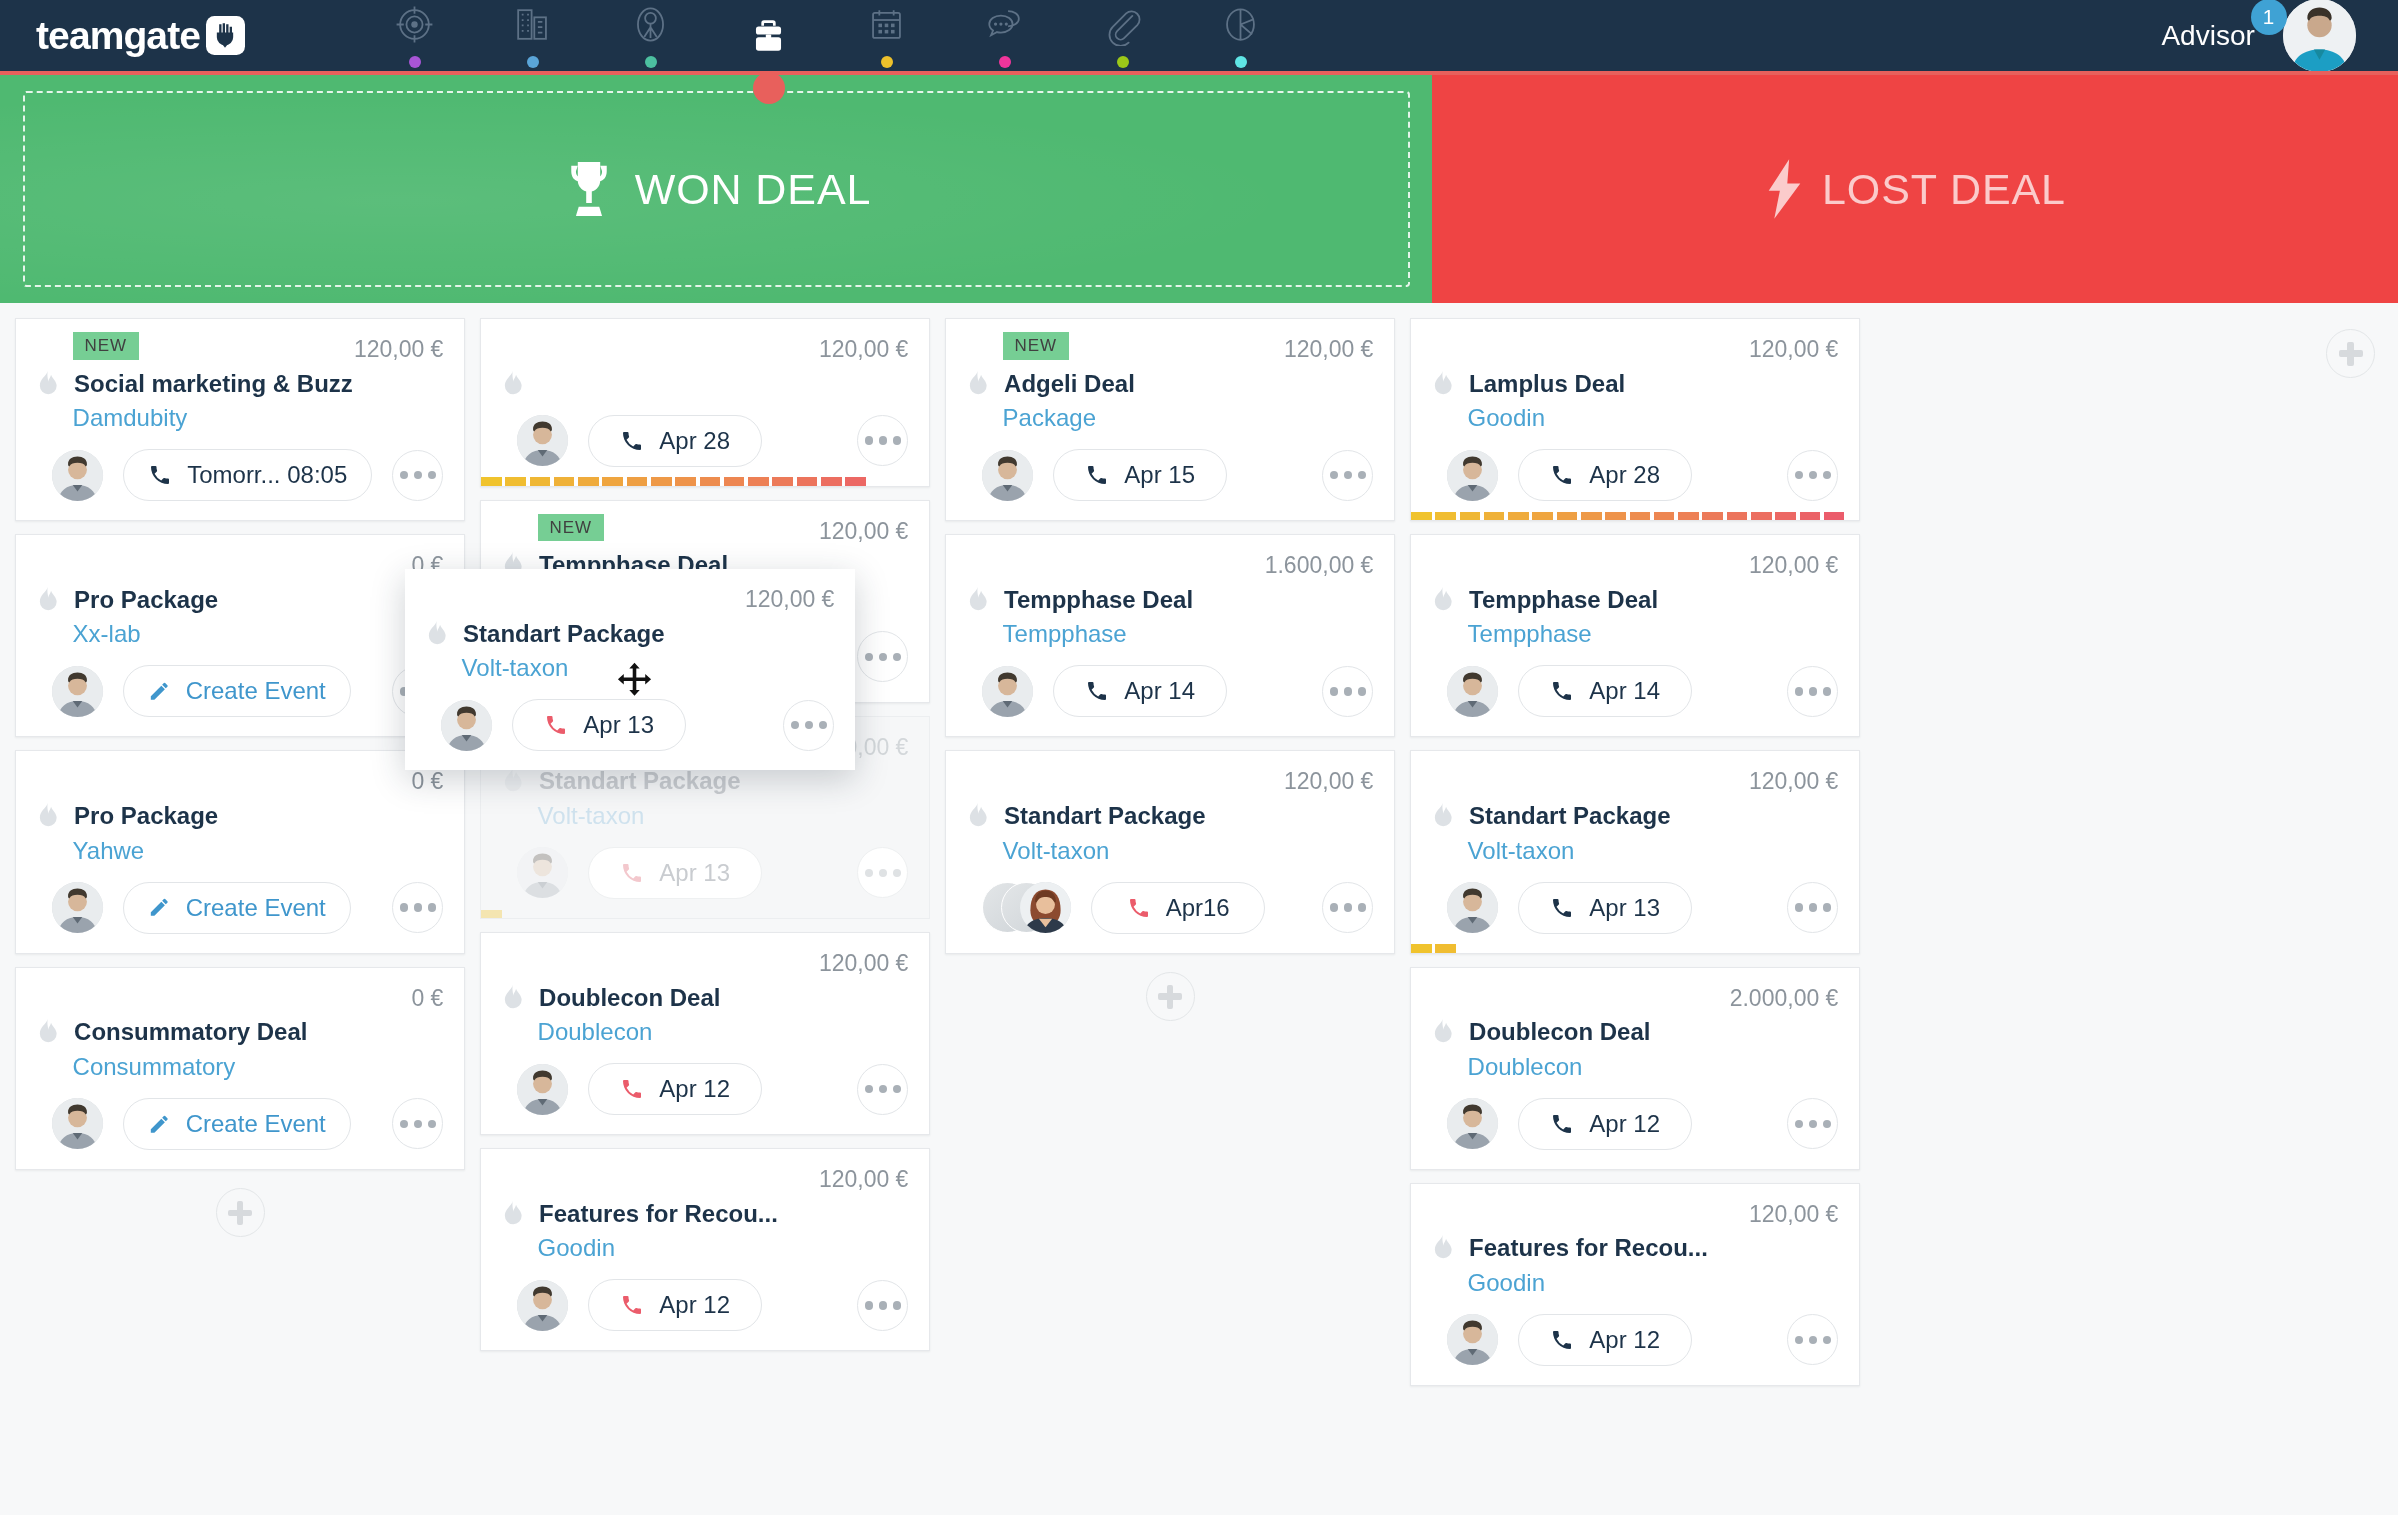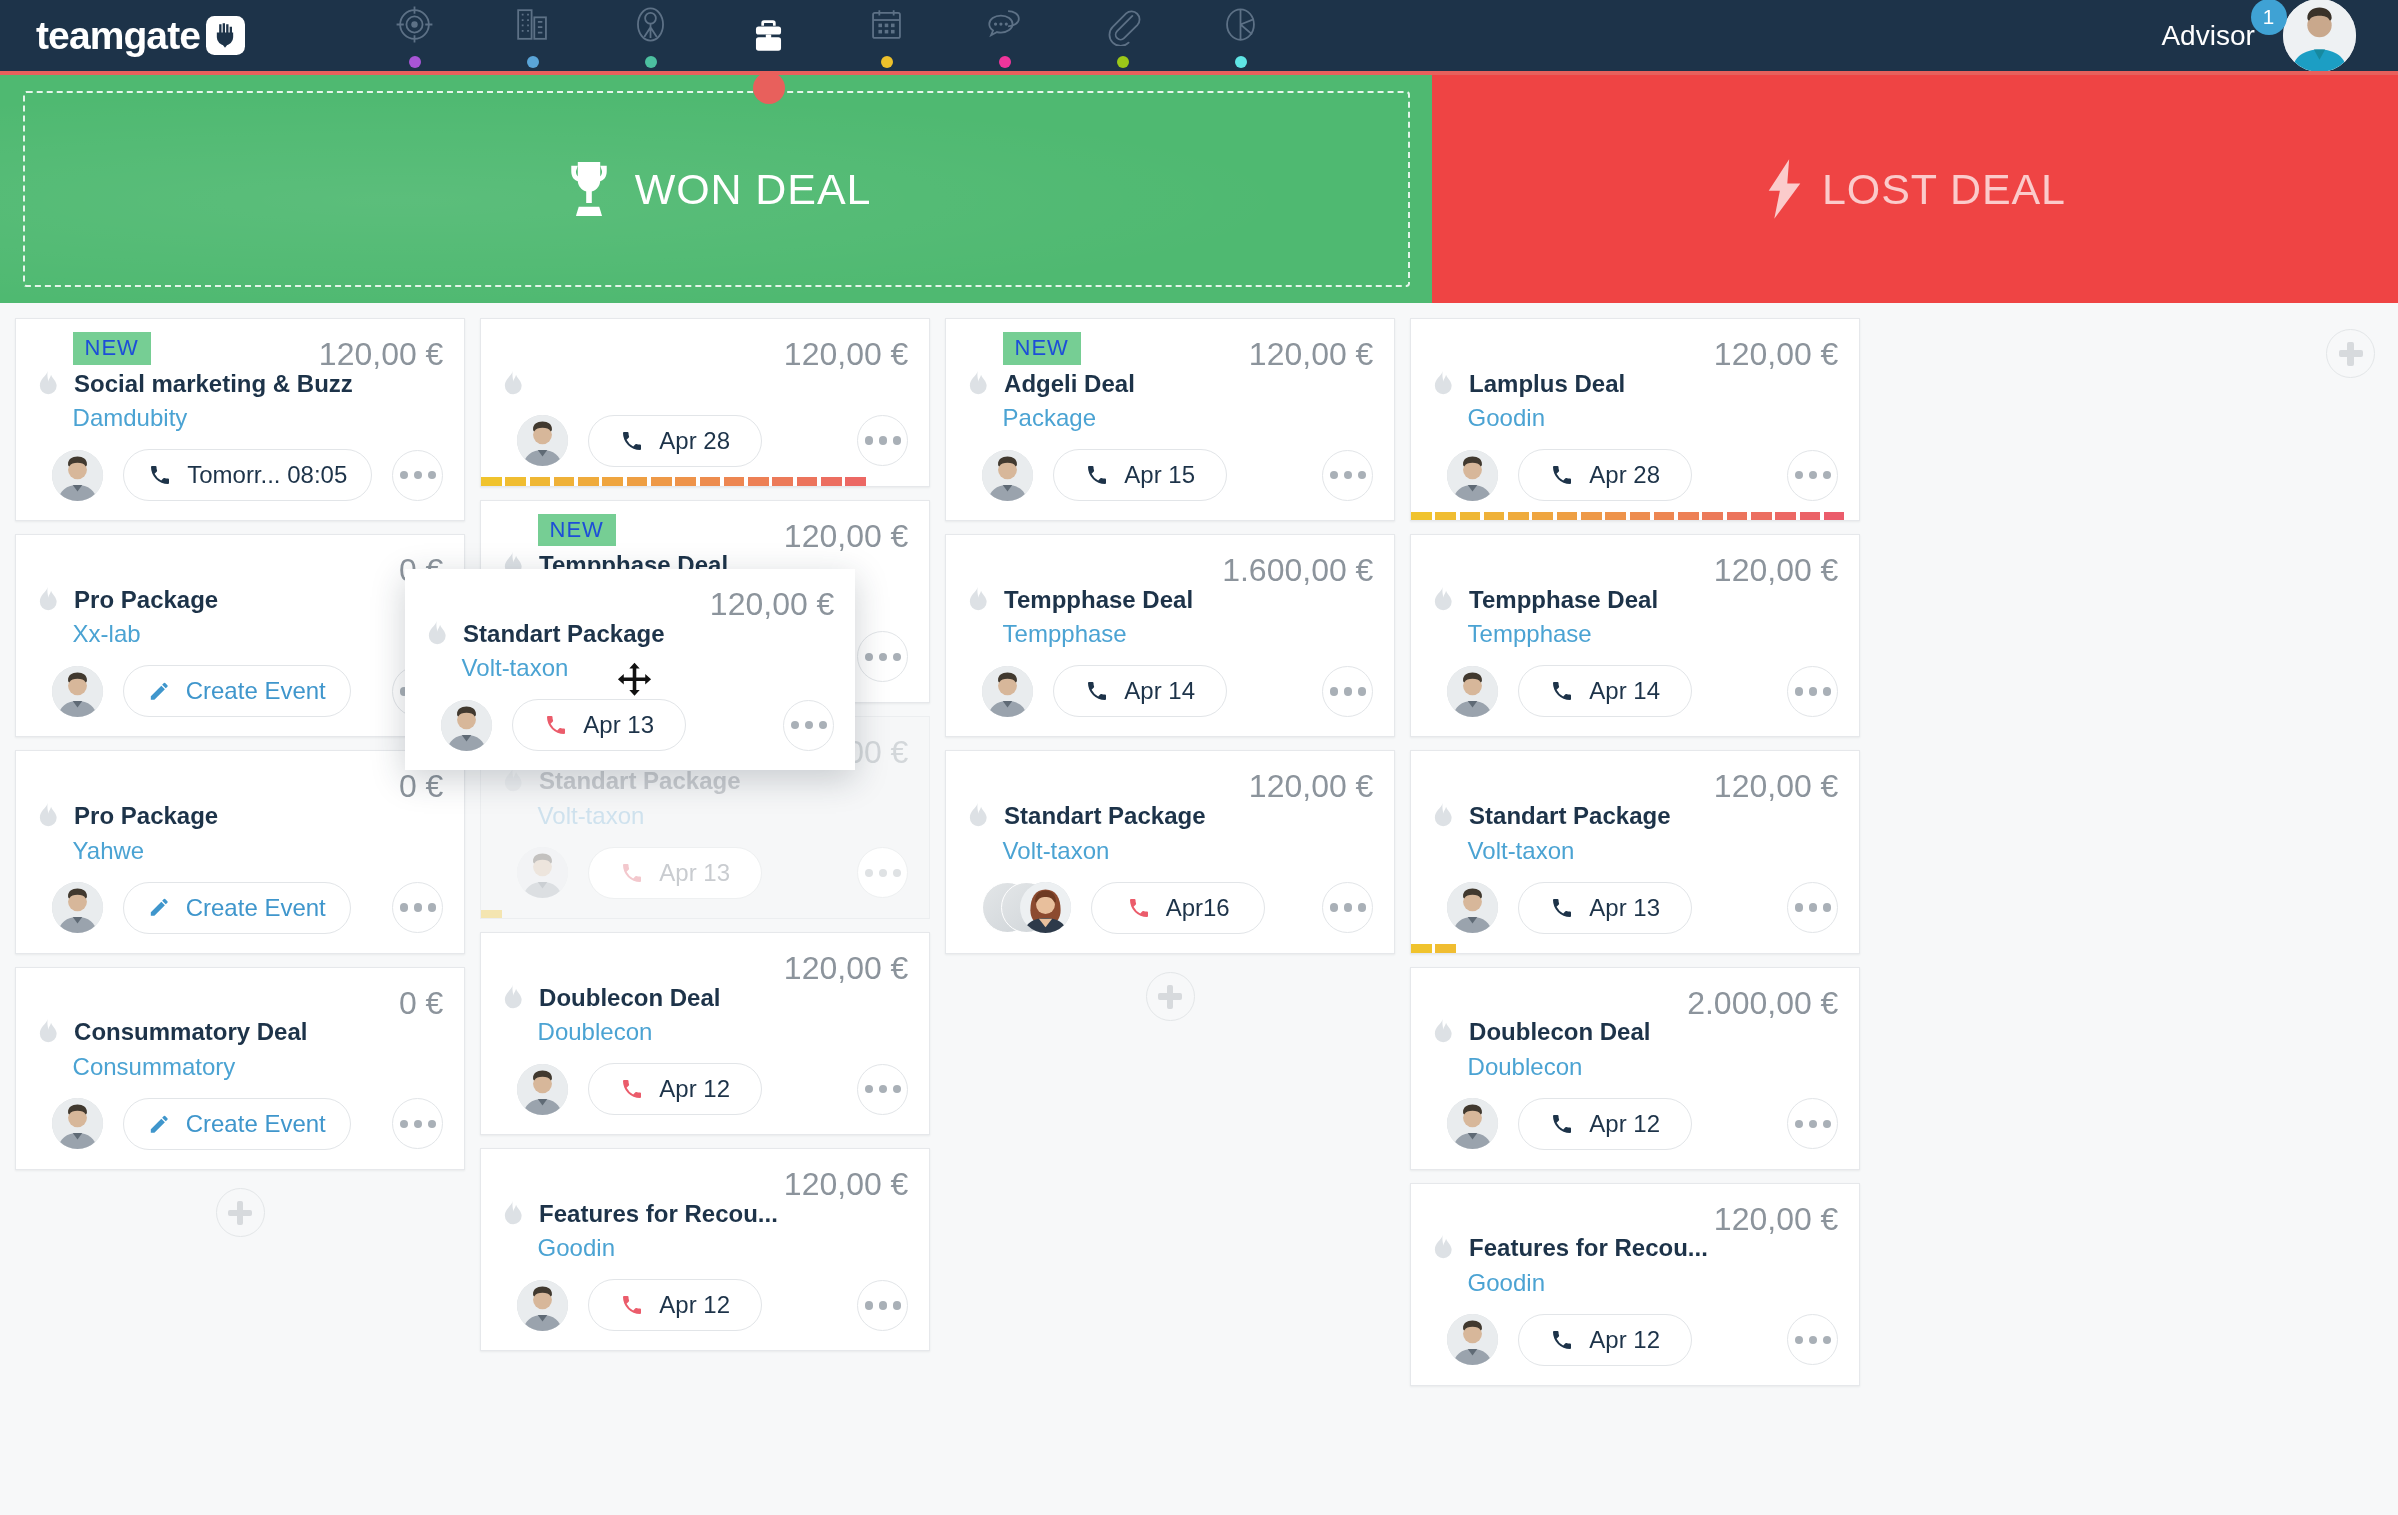--- a/index.html
+++ b/index.html
@@ -160,32 +160,32 @@
     box-shadow: 0 0.9px 1.9px rgba(40,50,60,0.07);
     padding: 17px 20.6px 19px 20.6px;
     min-height: 159px;
   }
   .card-top {
     display:flex; align-items: flex-start;
     height: 28px;
   }
   .tag-new {
     background: #76ce94;
-    color: #1d4ed8;
-    font-size: 22px;
+    color: #404040;
+    font-size: 17px;
     letter-spacing: 0.9px;
     padding: 4.7px 12px 5.6px 12px;
     line-height: 1;
     margin-top: -3.7px;
     margin-left: 36px;
   }
   .amount {
     margin-left: auto;
     color: #8c949c;
-    font-size: 32px;
+    font-size: 23px;
     white-space: nowrap;
   }
   .card-title-row {
     display: flex; align-items: center;
     gap: 15px;
     margin-top: 5.6px;
   }
   .flame { flex: none; display:block; }
   .card-title {
     font-size: 24px;

